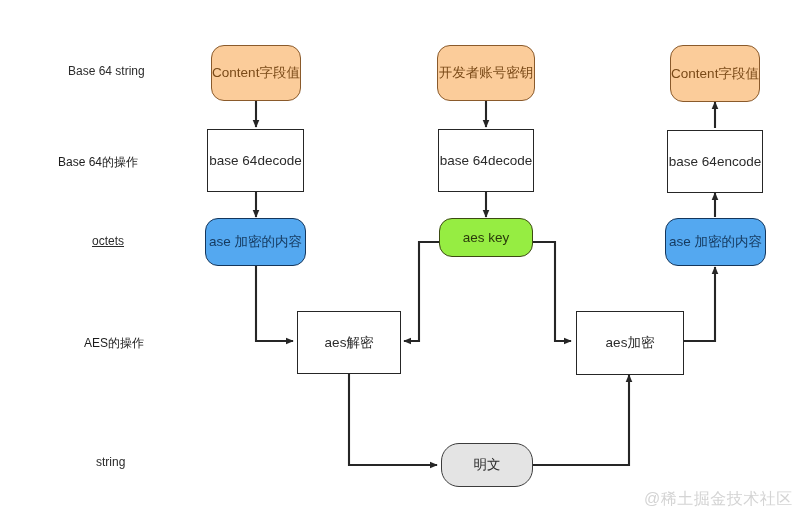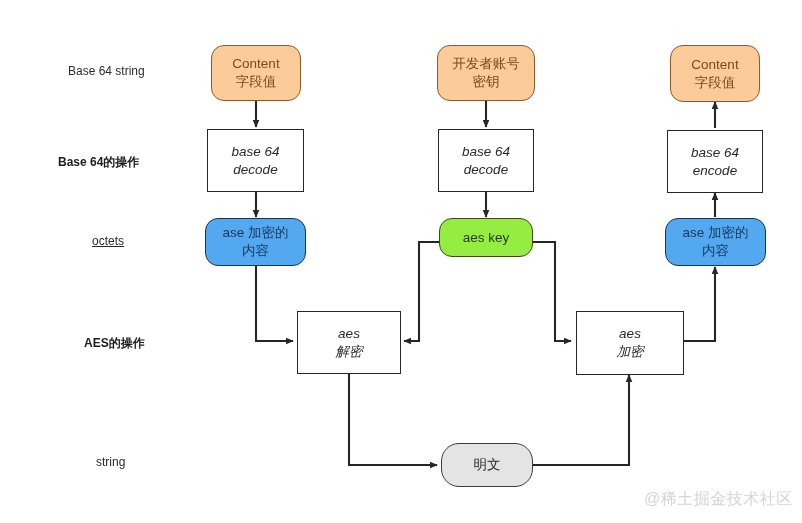--- a/index.html
+++ b/index.html
@@ -25,27 +25,27 @@
     height: 523px;
   }
   .row-label {
     position: absolute;
     color: #2b2b2b;
     font-size: 12px;
     white-space: nowrap;
     text-align: left;
   }
   .row-label.bold {
-    font-weight: bold;
+    font-weight: normal;
     color: #1c1c1c;
   }
   .node {
     position: absolute;
     display: flex;
-    flex-direction: column;
+    flex-direction: row;
     align-items: center;
     justify-content: center;
     box-sizing: border-box;
     text-align: center;
     line-height: 1.3;
     font-size: 13.5px;
     z-index: 2;
   }
   .node .ln {
     display: block;
@@ -54,21 +54,20 @@
   .n-rounded {
     border-radius: 13px;
     border-width: 1.6px;
     border-style: solid;
   }
   .n-rect {
     border: 1.8px solid #262626;
     background: #ffffff;
     color: #2b2b2b;
     border-radius: 0;
-    font-style: italic;
   }
   .n-pill {
     border-radius: 18px;
     border-width: 1.6px;
     border-style: solid;
   }
   .watermark {
     position: absolute;
     color: #d4d4d4;
     font-size: 16px;

